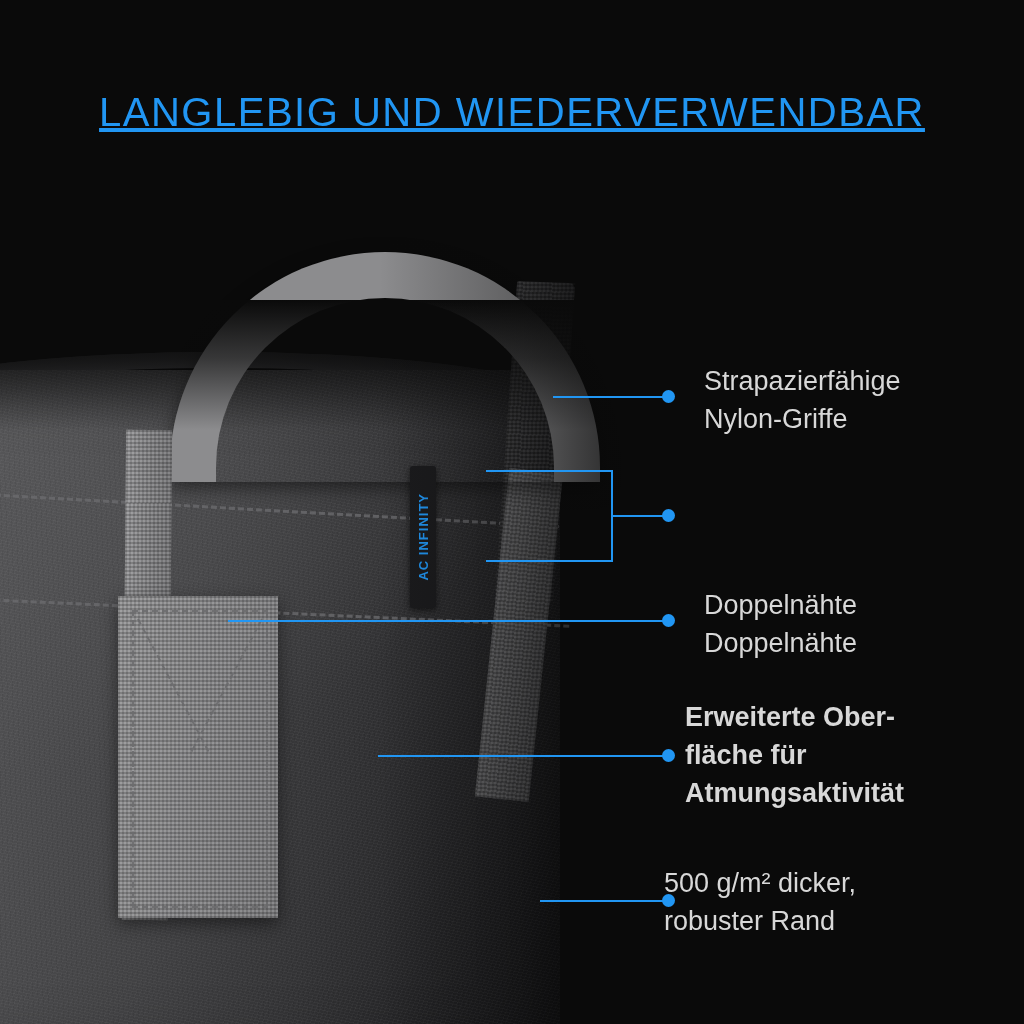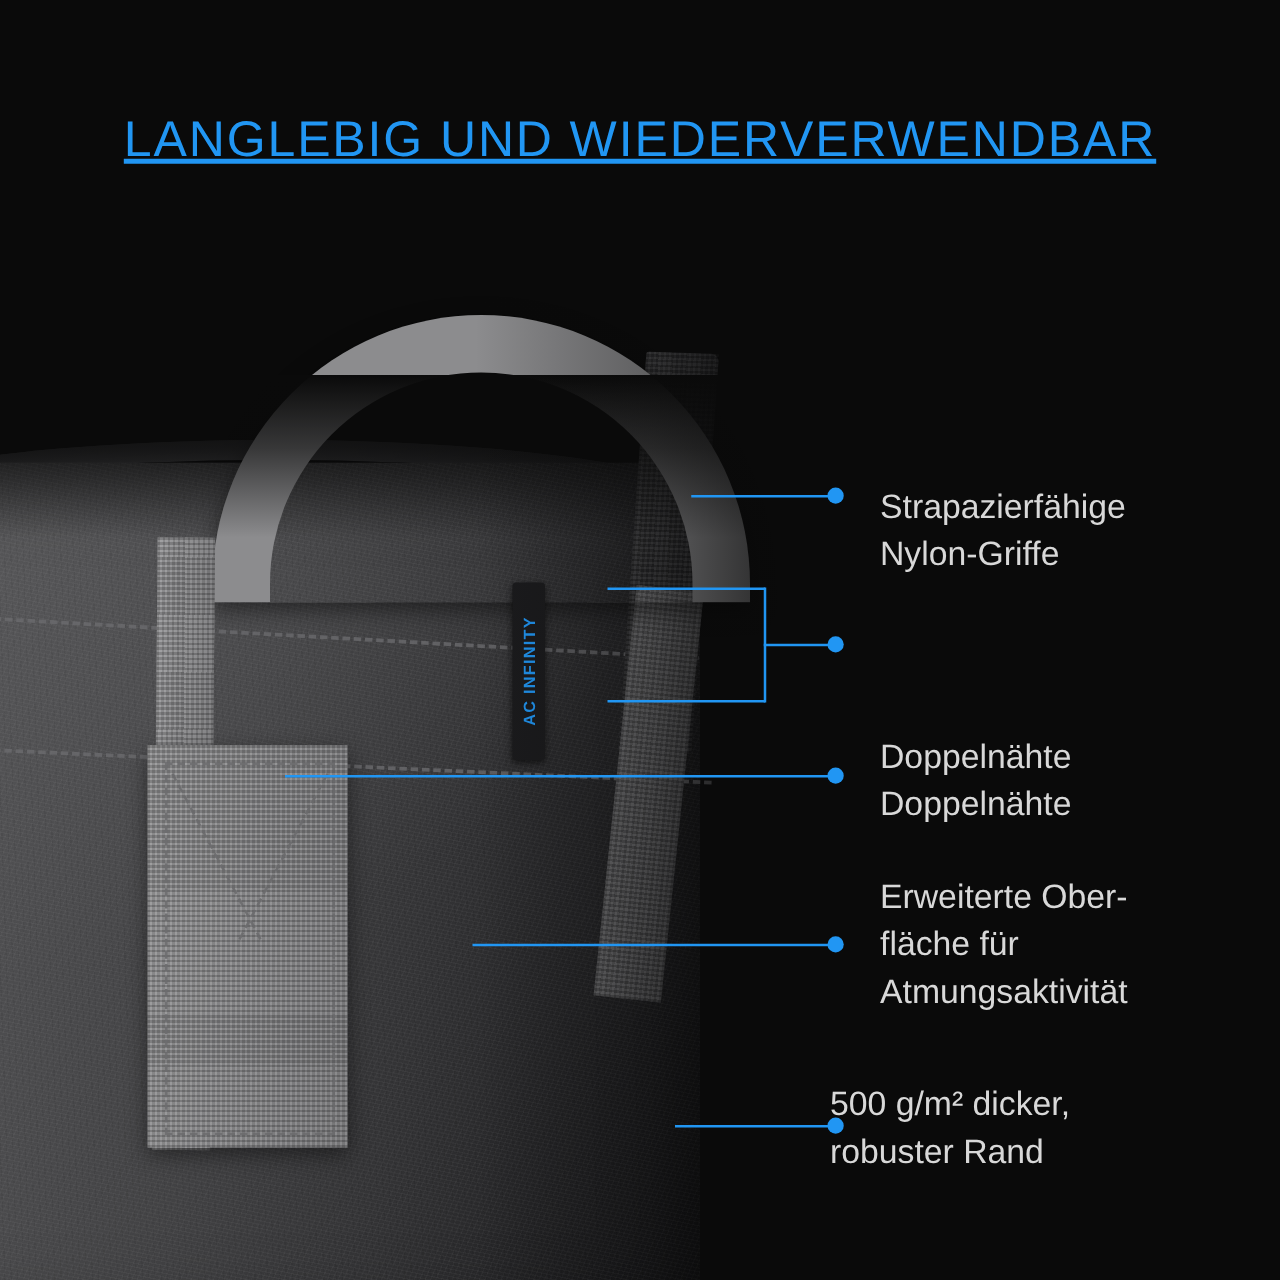--- a/index.html
+++ b/index.html
@@ -308,32 +308,32 @@
 
   <div class="leader" style="left:228px; top:620px; width:438px;"></div>
   <div class="dot" style="left:662px; top:614px;"></div>
 
   <div class="leader" style="left:378px; top:755px; width:288px;"></div>
   <div class="dot" style="left:662px; top:749px;"></div>
 
   <div class="leader" style="left:540px; top:900px; width:126px;"></div>
   <div class="dot" style="left:662px; top:894px;"></div>
 
-  <div class="callout" style="left:704px; top:362px;margin-top:24px;">
+  <div class="callout" style="left:704px; top:362px;">
     <span class="line">Strapazierfähige</span>
     <span class="line">Nylon-Griffe</span>
   </div>
 
 
   <div class="callout" style="left:704px; top:586px;">
     <span class="line">Doppelnähte</span>
     <span class="line">Doppelnähte</span>
   </div>
 
-  <div class="callout" style="left:704px; top:698px;">
+  <div class="callout" style="left:685px; top:698px;font-weight:bold;">
     <span class="line">Erweiterte Ober-</span>
     <span class="line">fläche für</span>
     <span class="line">Atmungsaktivität</span>
   </div>
 
   <div class="callout" style="left:664px; top:864px;">
     <span class="line">500 g/m² dicker,</span>
     <span class="line">robuster Rand</span>
   </div>
 

